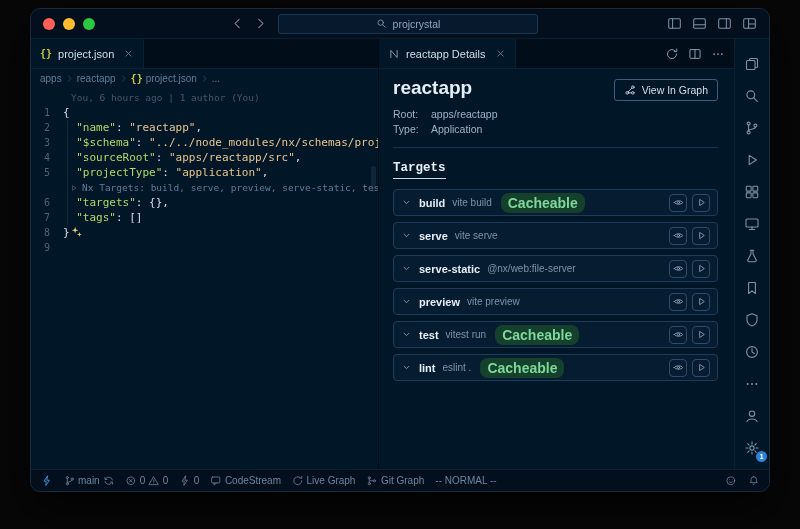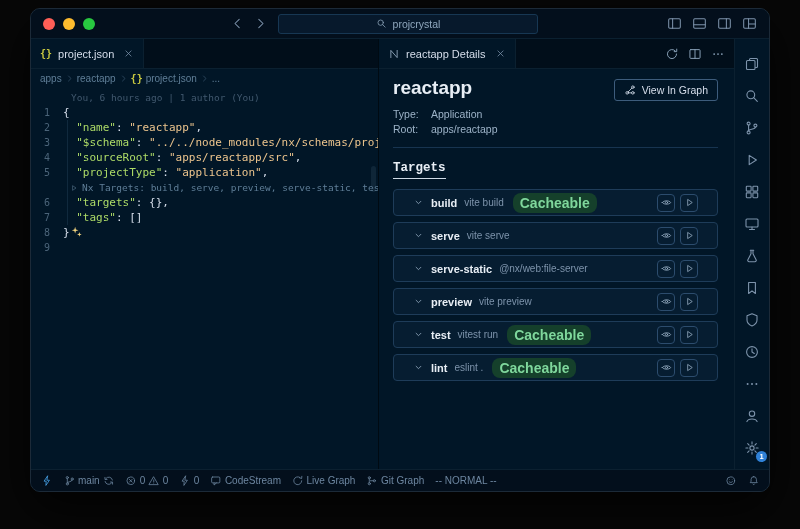--- a/index.html
+++ b/index.html
@@ -65,21 +65,21 @@
   .vig-btn { display:inline-flex; align-items:center; gap:6px; border:1px solid #3d5c7c; background:transparent;
              color:#d6deeb; font-size:10.5px; padding:4px 9px; border-radius:3px; font-family:inherit; margin-top:2px; cursor:default; }
   .vig-btn .icon { width:12px; height:12px; }
   .meta-row { font-size:10.5px; color:#9db3c8; line-height:15px; display:flex; gap:6px; }
   .meta-label { min-width:32px; }
   hr.divider { border:none; border-top:1px solid #173450; margin:10px 0 9px; }
   .section-title { margin:0 0 10px; }
   .section-title span { display:inline-block; font-size:12.5px; font-weight:700; color:#e8eef5;
                         border-bottom:1px solid #cfdae6; padding-bottom:3px;font-family:Liberation Mono, monospace; }
   .target-row { height:27px; border:1px solid #1e3c59; border-radius:4px; background:rgba(16,42,69,.35);
-                display:flex; align-items:center; gap:7px; padding:0 19px; margin-bottom:6px; }
+                display:flex; align-items:center; gap:7px; padding:0 7px; margin-bottom:6px; }
   .t-chevron { width:11px; height:11px; color:#9db3c8; display:inline-flex; }
   .t-name { font-size:11px; font-weight:700; color:#e8eef5; }
   .t-cmd { font-size:10px; color:#7d93ab; }
   .badge { background:#15402b; color:#7fd79c; font-size:14px; font-weight:700; padding:2px 7px;
            border-radius:8px; margin-left:2px; }
   .t-actions { margin-left:auto; display:flex; gap:5px; }
   .icon-btn { width:18px; height:18px; border:1px solid #2c4c6d; border-radius:4px; display:inline-flex;
               align-items:center; justify-content:center; color:#9db3c8; }
   .icon-btn .icon { width:11px; height:11px; }
 
@@ -311,26 +311,26 @@
                     <circle cx="11.8" cy="4.2" r="1.7"></circle>
                     <circle cx="11.8" cy="11.8" r="1.7"></circle>
                     <path d="M5.4 10.6l5.2-5.2M5.9 11.8h4.2"></path>
                   </svg>
                 </span>
               <span>View In Graph</span>
             </button>
           </div>
           <div id="meta">
               <div class="meta-row">
+                <span class="meta-label">Root:</span>
+                <span class="meta-value">apps/reactapp</span>
+              </div>
+              <div class="meta-row">
                 <span class="meta-label">Type:</span>
                 <span class="meta-value">Application</span>
-              </div>
-              <div class="meta-row">
-                <span class="meta-label">Root:</span>
-                <span class="meta-value">apps/reactapp</span>
               </div>
             </div>
           <hr class="divider">
           <div class="section-title">
             <span>Targets</span>
           </div>
           <div id="targets">
               <div class="target-row">
                 <span class="t-chevron">
                   <svg viewBox="0 0 16 16" fill="none" stroke="currentColor" stroke-width="1.1" stroke-linecap="round" stroke-linejoin="round">

